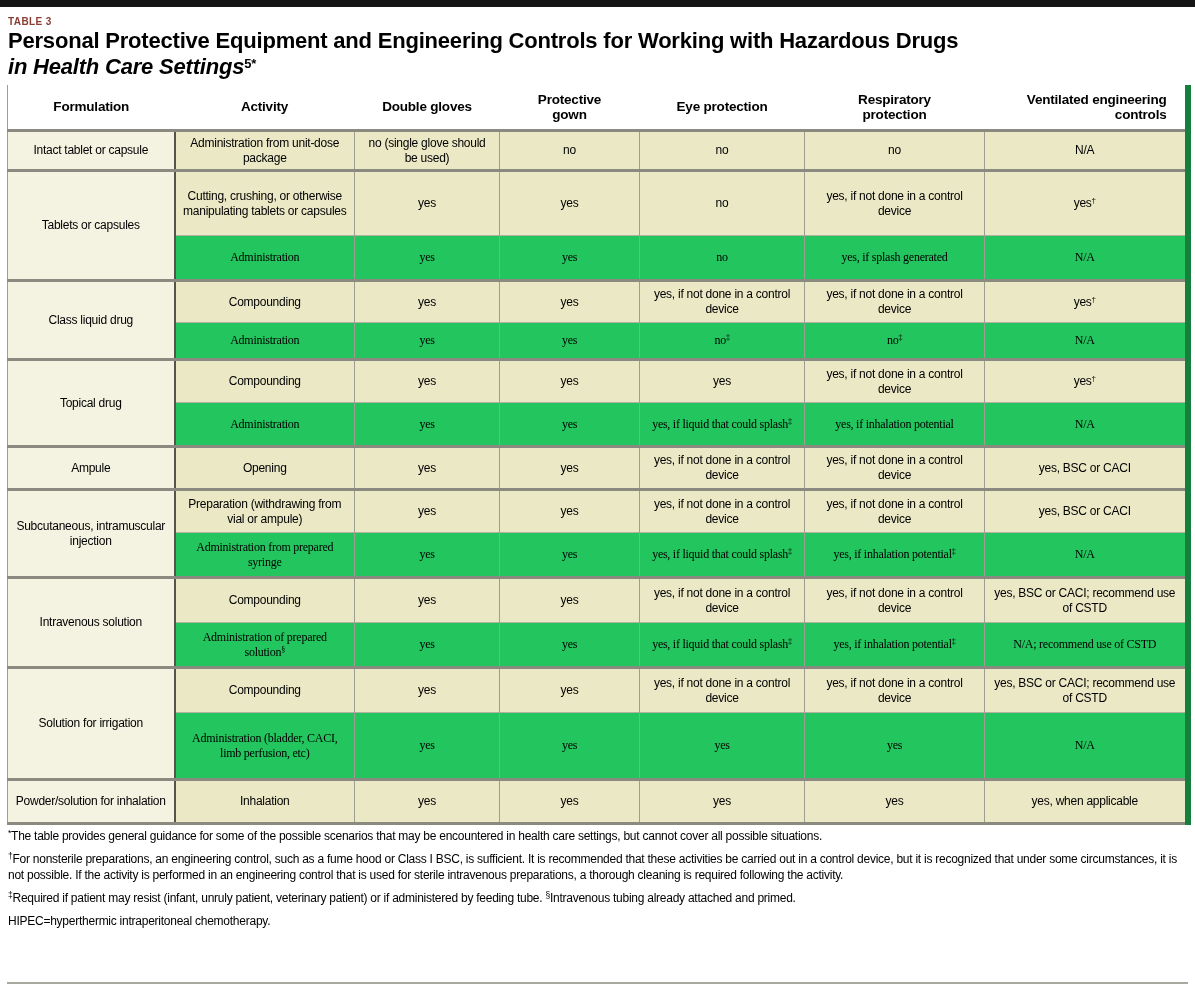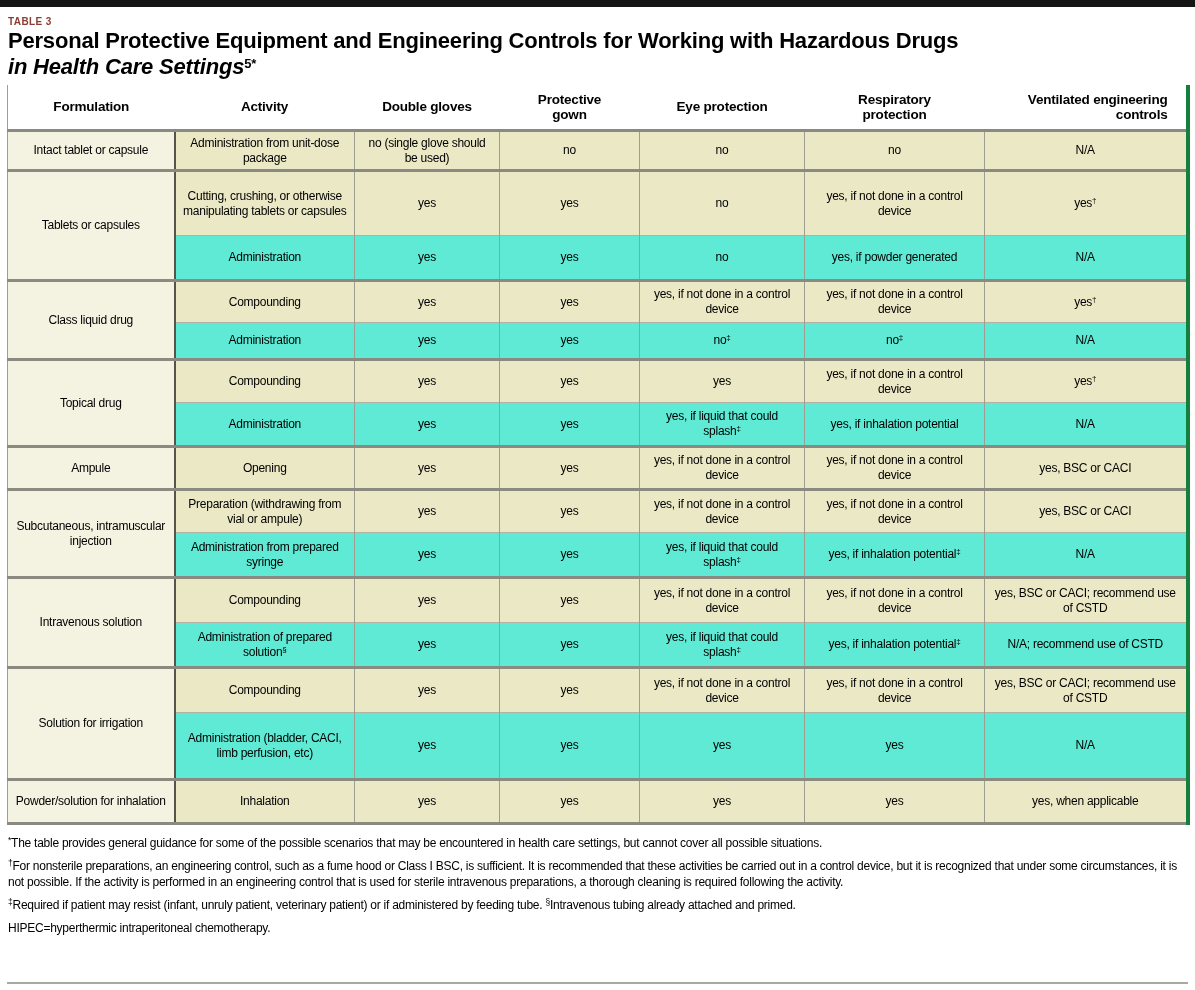--- a/index.html
+++ b/index.html
@@ -6,35 +6,35 @@
   body{width:1195px;height:990px;overflow:hidden;
        font-family:"Liberation Sans","DejaVu Sans",sans-serif;color:#000;}
   .page{position:relative;width:1195px;height:990px;}
   .top-bar{height:7px;background:#151515;width:1195px;}
   .table-label{margin:9px 0 1px 8px;font-size:10px;font-weight:bold;color:#8a3c32;letter-spacing:.4px;}
   .title{margin:1px 0 6px 8px;font-size:22px;font-weight:bold;line-height:1.16;letter-spacing:-0.2px;}
   .title .tline{display:block;}
   .title .tl2{display:inline;font-style:italic;}
   .title sup{font-size:13px;vertical-align:6px;}
   table{border-collapse:collapse;table-layout:fixed;width:1180px;margin-left:7px;
-        border-left:1px solid #9d9d92;border-right:4px solid #15803d;border-bottom:3px solid #8a8a80;}
+        border-left:1px solid #9d9d92;border-right:6px solid #15803d;border-bottom:3px solid #8a8a80;}
   th{font-size:13.5px;font-weight:bold;line-height:1.12;text-align:center;vertical-align:middle;
      background:#fff;border:none;border-bottom:3px solid #8a8a80;height:44px;padding:0 4px;letter-spacing:-0.2px;}
   th.th-glove{padding:0 24px;}
   th.th-gown{padding:0 26px;}
   th.th-resp{padding:0 30px;}
   th.th-vent{padding:0 18px;text-align:right;}
   td{font-size:12px;line-height:1.22;letter-spacing:-0.25px;text-align:center;vertical-align:middle;
      padding:2px 6px;background:#ebe8c5;border-left:1px solid #9d9d92;}
   td sup{font-size:8px;vertical-align:4px;line-height:0;}
   td.c-form{background:#f4f2e1;border-left:none;}
   td.c-act{border-left:2px solid #55544c;margin-left:44px;}
-  tr.sub td{background:#5eead4;border-top:1px solid #b2b1a2;}
+  tr.sub td{background:#22c55e;border-top:1px solid #b2b1a2;font-family:Liberation Serif, serif;}
   tr.gs td{border-top:3px solid #8a8a80;}
-  .footnotes{margin:10px 8px 0 8px;}
+  .footnotes{margin:3px 8px 0 8px;}
   .fn{font-size:12px;line-height:1.28;letter-spacing:-0.25px;margin:0 0 7px 0;}
   .fn sup{font-size:8.5px;vertical-align:4px;}
   .fn .fntext sup{font-size:8.5px;vertical-align:4px;}
   .bottom-rule{position:absolute;left:7px;bottom:6px;width:1181px;border-top:2px solid #a9a9a0;}
 </style>
 </head>
 <body>
 
 <div class="page">
   <div class="top-bar"></div>
@@ -86,21 +86,21 @@
         <td>yes</td>
         <td>no</td>
         <td>yes, if not done in a control device</td>
         <td>yes<sup>†</sup></td>
       </tr>
       <tr class="sub" style="height:45px">
         <td class="c-act">Administration</td>
         <td>yes</td>
         <td>yes</td>
         <td>no</td>
-        <td>yes, if powder generated</td>
+        <td>yes, if splash generated</td>
         <td>N/A</td>
       </tr>
 
       <tr class="gs" style="height:42px">
         <td class="c-form" rowspan="2">Class liquid drug</td>
         <td class="c-act">Compounding</td>
         <td>yes</td>
         <td>yes</td>
         <td>yes, if not done in a control device</td>
         <td>yes, if not done in a control device</td>

